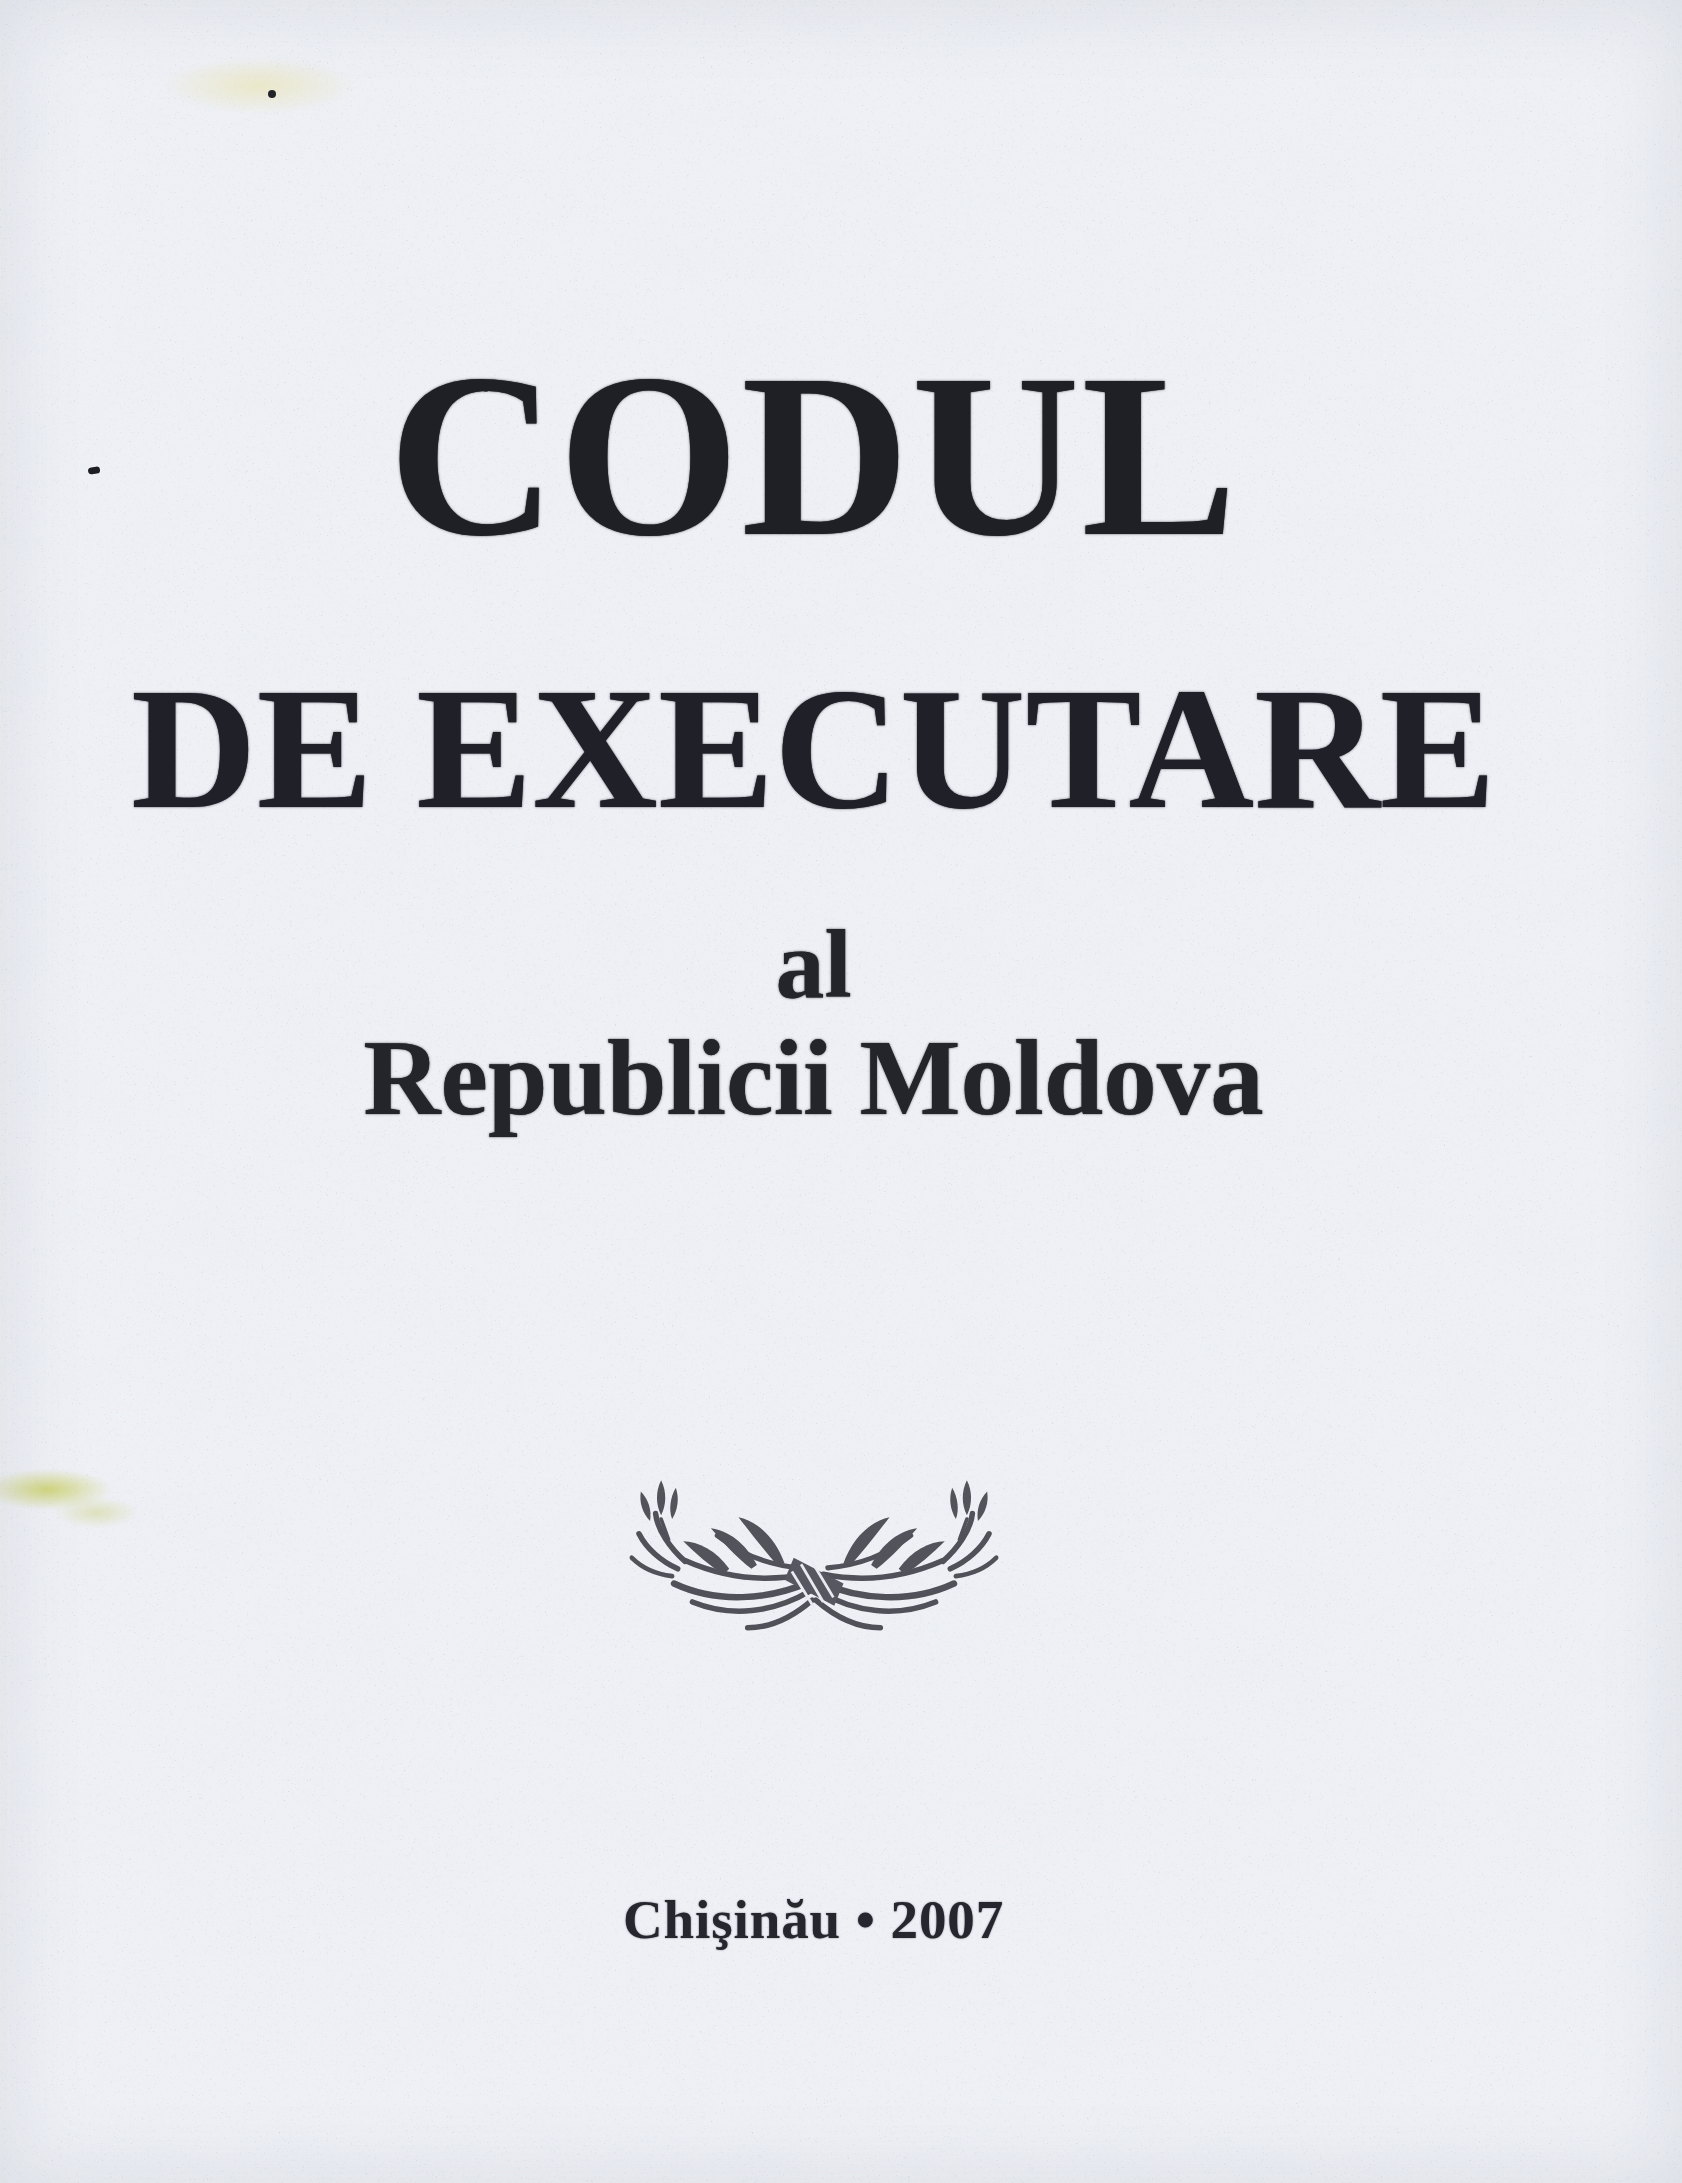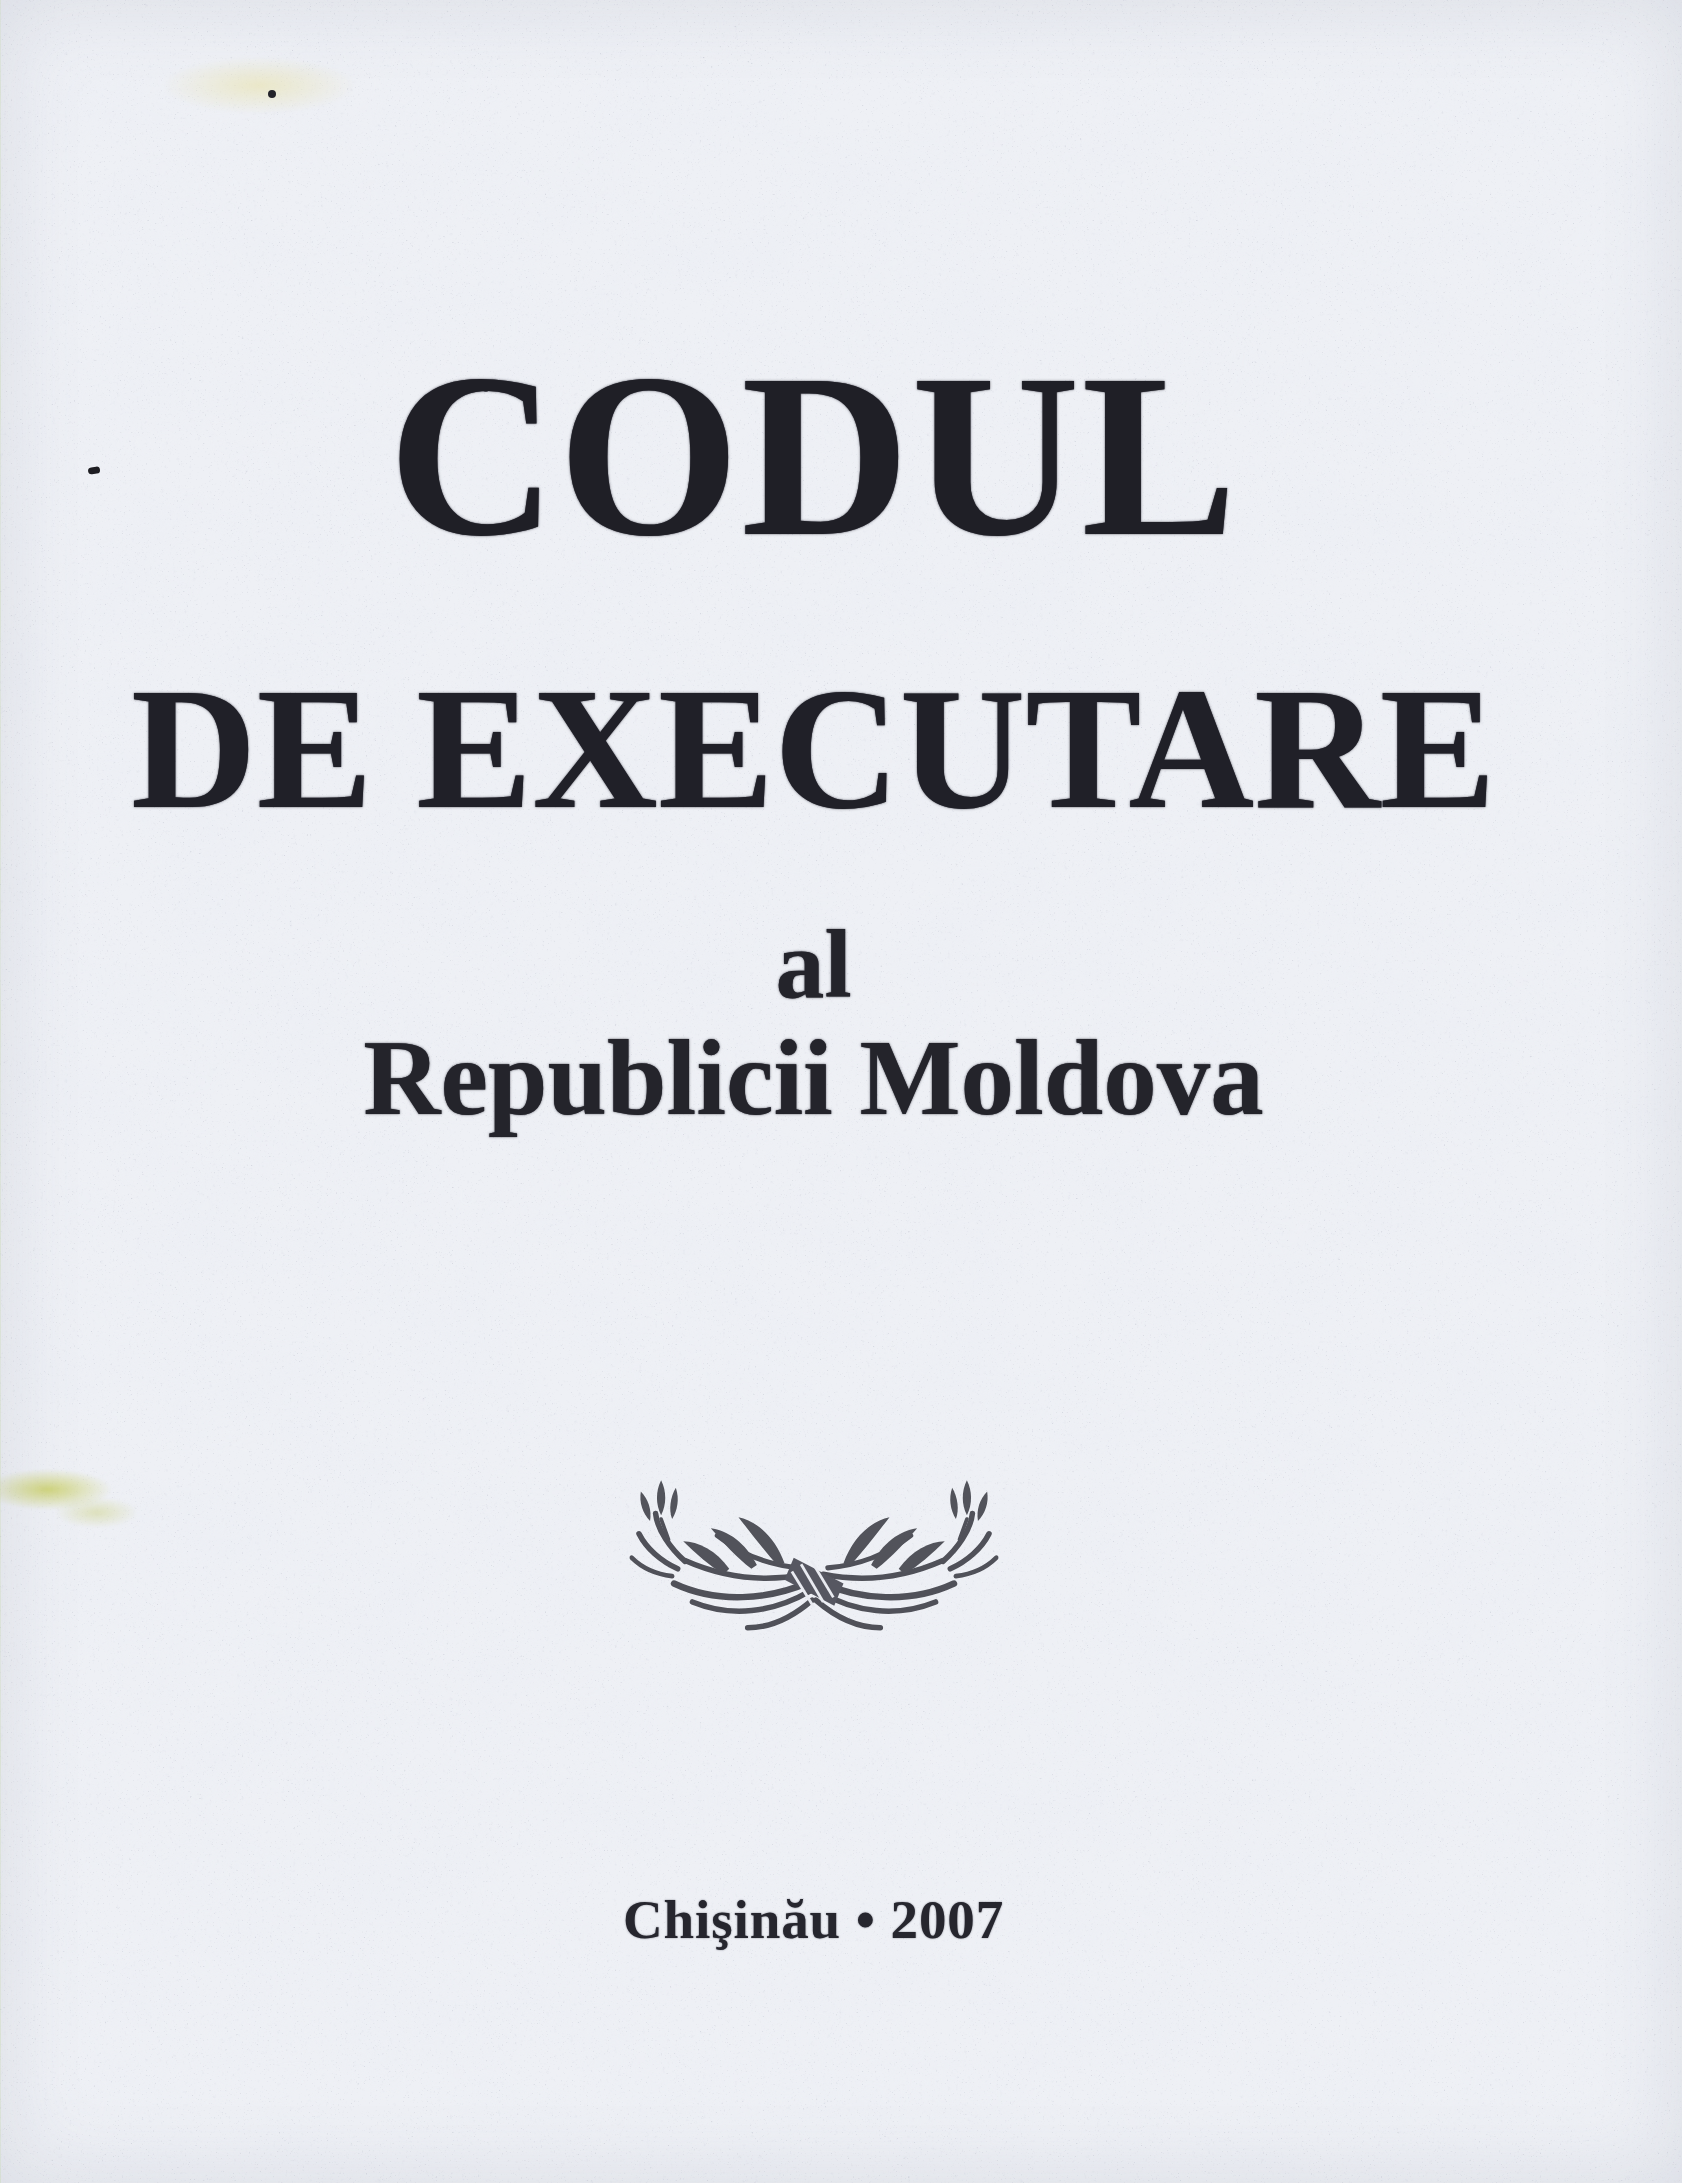--- a/index.html
+++ b/index.html
@@ -1,19 +1,19 @@
 <!DOCTYPE html>
 <html style="font-size:14.8px"><head>
 <meta charset="utf-8">
 <style>
   html,body{margin:0;padding:0;background:#cfd2da;}
   .page{
     position:relative;
     width:1683px;height:2184px;
-    background:#84cc16;
+    background:#fef9c3;
     overflow:hidden;
     font-family:"Liberation Serif","DejaVu Serif",serif;
   }
   .texture{position:absolute;top:0;left:0;width:1683px;height:2184px;display:block;}
   .vignette{position:absolute;inset:0;box-shadow:inset 0 0 83px rgba(118,124,142,.16);pointer-events:none;}
   .content{position:absolute;inset:0;transform:translateX(-28px);text-align:center;}
   .line{position:absolute;left:0;right:0;line-height:1;font-weight:bold;color:#24242b;
         text-shadow:0 0 2.8px rgba(38,38,50,.55), 0 0 0.9px rgba(30,30,40,.8);}
   .t1{top:339px;font-size:233px;letter-spacing:1.8px;color:#1f1f26;}
   .t2{top:662px;font-size:174px;color:#202028;}

